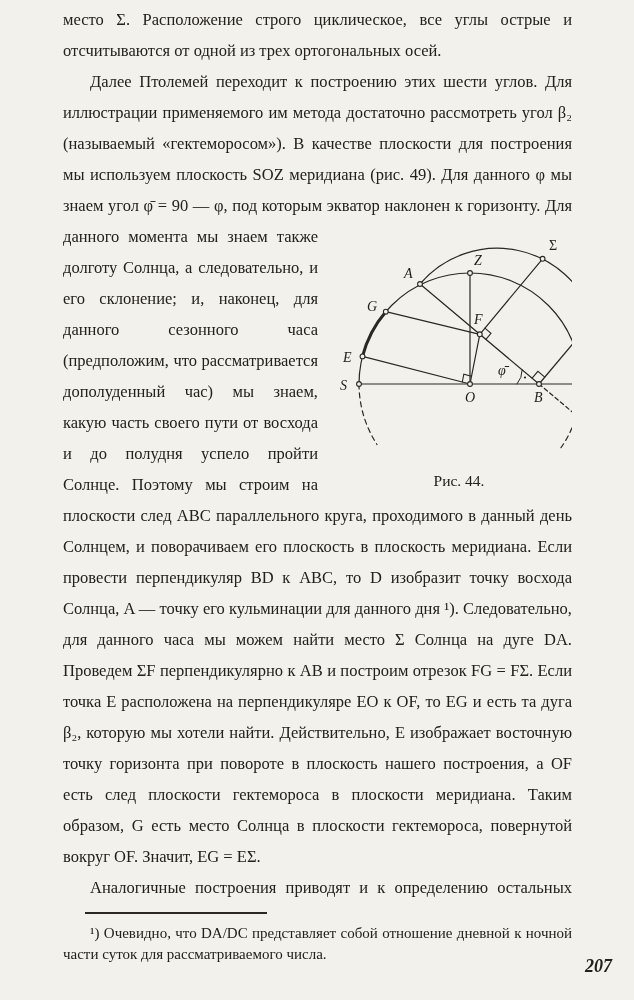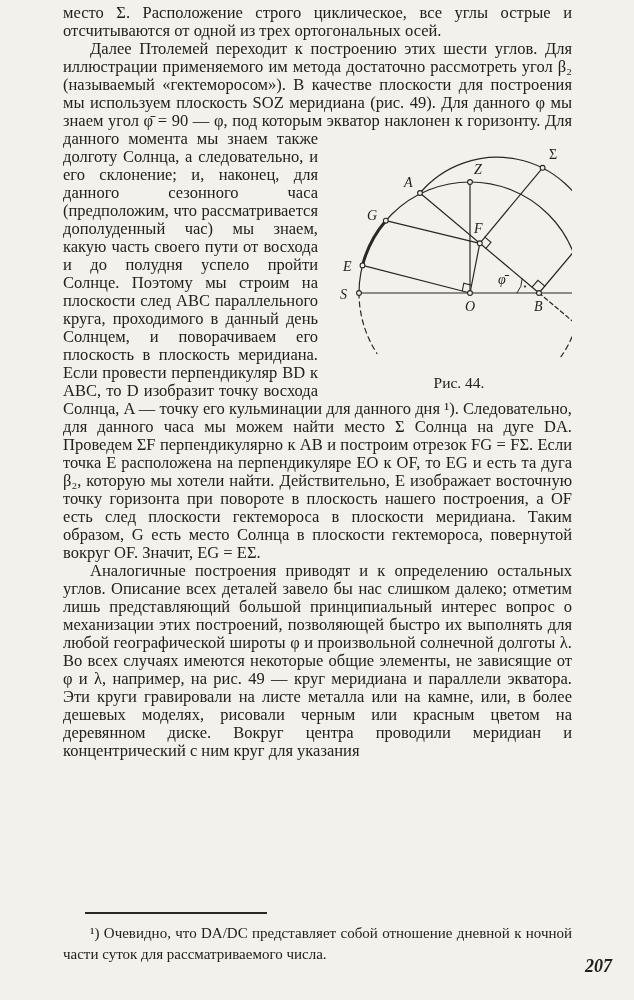--- a/index.html
+++ b/index.html
@@ -4,21 +4,21 @@
 <style>
   html,body{margin:0;padding:0;}
   body{
     width:634px;height:1000px;position:relative;overflow:hidden;
     background:#f3f1ec;color:#24201c;
     font-family:"Liberation Serif","DejaVu Serif",serif;
   }
   .text-block{
     position:absolute;left:63px;top:4px;width:509px;
     max-height:899px;overflow:hidden;
-    font-size:16.5px;line-height:18px;text-align:justify;
+    font-size:16.5px;line-height:31px;text-align:justify;
   }
   .para{margin:0;text-indent:27px;}
   .para.no-indent{text-indent:0;}
   .fig{
     float:right;display:block;width:302px;
     margin:2px -58px 4px 10px;text-indent:0;
   }
   .fig svg{display:block;}
   .figcaption{
     display:block;text-align:center;padding-right:40px;

